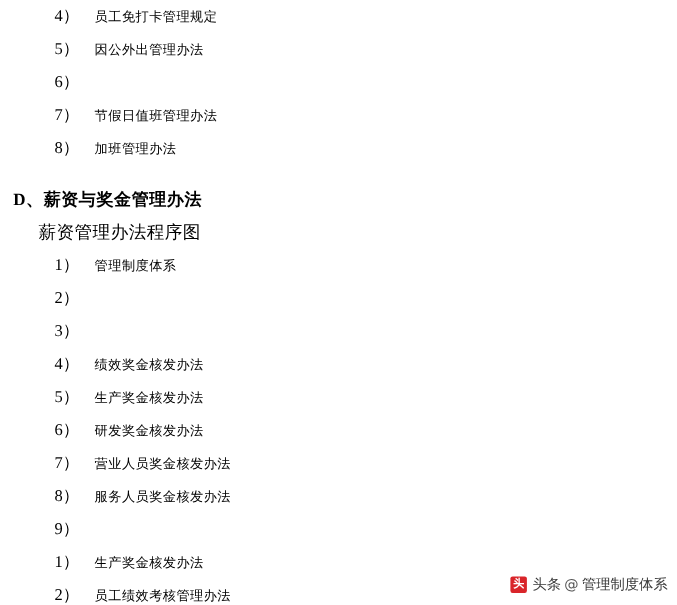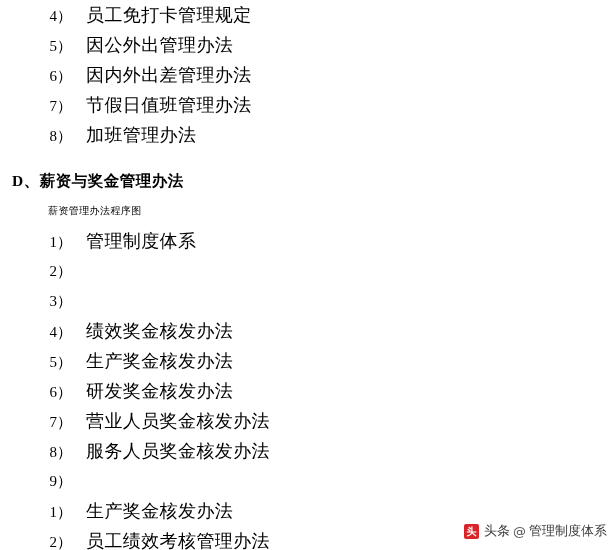--- a/index.html
+++ b/index.html
@@ -30,21 +30,21 @@
     white-space: nowrap;
   }
   .num {
     width: 34px;
     text-align: right;
     flex: 0 0 auto;
     font-family: "Liberation Serif", "DejaVu Serif", serif;
     font-size: 15px;
   }
   .txt {
-    font-size: 18px;
+    font-size: 12px;
     font-family: Liberation Serif, serif;
     letter-spacing: 0.4px;
   }
   
   .lvl-item {
     padding-left: 38px;
   }
   .lvl-item .num {
     margin-right: 14px;
   }
@@ -56,22 +56,22 @@
     line-height: 30px;
     height: 30px;
     letter-spacing: 0.5px;
     margin-top: 16px;
   }
   .heading .hnum {
     font-family: "Liberation Serif", "DejaVu Serif", serif;
     font-weight: bold;
   }
   .subtitle {
-    padding-left: 48px;
-    font-size: 10px;
+    padding-left: 35px;
+    font-size: 16px;
     font-family: "DejaVu Sans", "Liberation Sans", sans-serif;
     line-height: 30px;
     height: 30px;
     letter-spacing: 0.4px;
   }
   .watermark {
     position: absolute;
     right: 8px;
     bottom: 10px;
     display: flex;
@@ -105,21 +105,20 @@
       <div class="line lvl-item">
         <span class="num">4）</span>
         <span class="txt">员工免打卡管理规定</span>
       </div>
       <div class="line lvl-item">
         <span class="num">5）</span>
         <span class="txt">因公外出管理办法</span>
       </div>
       <div class="line lvl-item">
         <span class="num">6）</span>
-        <span class="txt">因内外出差管理办法</span>
       </div>
       <div class="line lvl-item">
         <span class="num">7）</span>
         <span class="txt">节假日值班管理办法</span>
       </div>
       <div class="line lvl-item">
         <span class="num">8）</span>
         <span class="txt">加班管理办法</span>
       </div>
       <div class="heading"><span class="hnum">D、</span><span>薪资与奖金管理办法</span></div>

